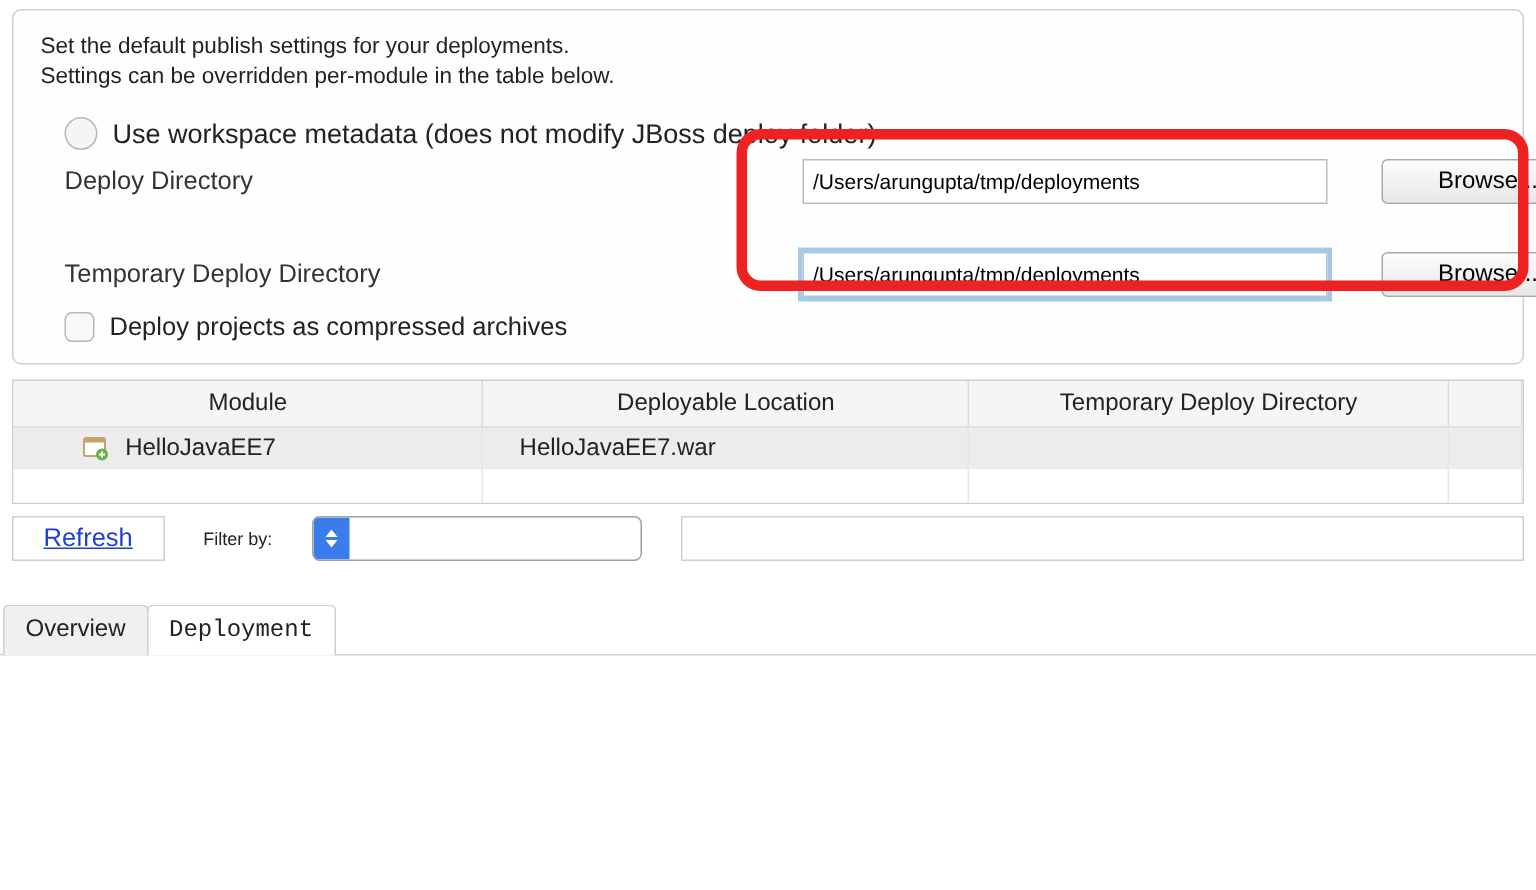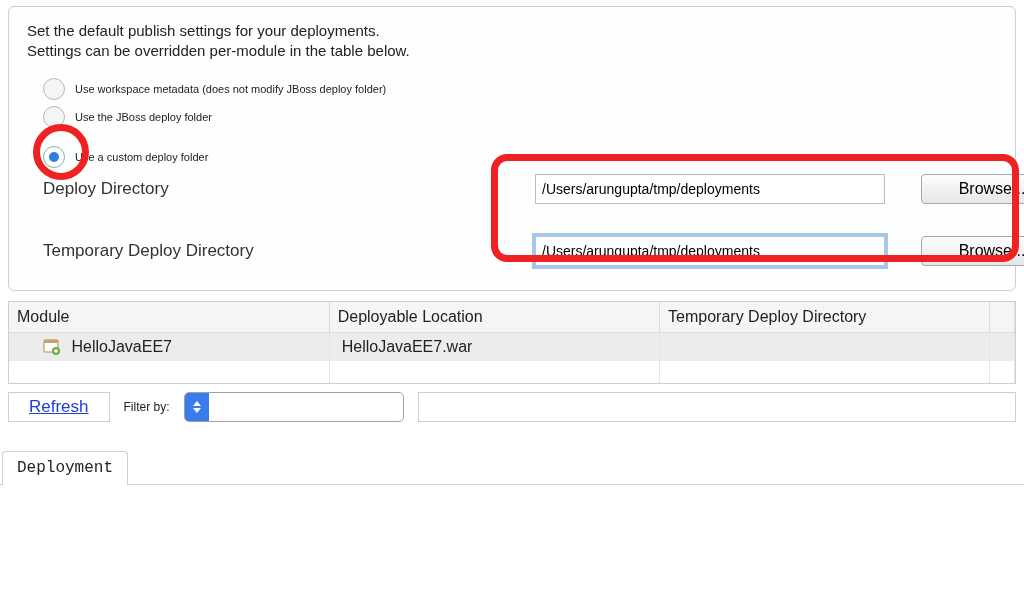--- a/index.html
+++ b/index.html
@@ -34,21 +34,21 @@
     border-top: 7px solid #555;
     margin-right: 10px;
   }
   .panel-title {
     font-weight: bold;
     color: #1a4e9b;
     font-size: 17px;
   }
   .panel-body { padding: 10px 16px 14px 18px; }
   .intro { margin: 4px 0 16px 0; line-height: 1.35; font-size: 15px; }
-  .radio-row { display: flex; align-items: center; margin: 6px 0; font-size: 11px; }
+  .radio-row { display: flex; align-items: flex-end; margin: 6px 0; font-size: 18px; }
   .radio-el {
     width: 22px; height: 22px;
     border-radius: 50%;
     border: 1px solid #b7b7b7;
     background: #f5f5f5;
     display: inline-flex; align-items: center; justify-content: center;
     margin: 0 10px 0 16px;
     flex: 0 0 auto;
   }
   .radio-el.selected { border-color: #7bb; background: #fff; }
@@ -96,34 +96,34 @@
   }
   .checkbox-row { display:flex; align-items:center; margin-top:8px; margin-left:16px; font-size:17px;}
   .checkbox-el {
     width:20px; height:20px; border:1px solid #b7b7b7; border-radius:5px;
     background:#f8f8f8; margin-right:10px; flex:0 0 auto;
   }
   
   .tbl-wrap { margin: 10px 8px 0 8px; border:1px solid #cfcfcf; }
   .tbl { width:100%; border-collapse:collapse; font-size:16px; }
   .tbl th {
-    text-align:left; font-weight:normal; padding:6px 8px;
+    text-align:center; font-weight:normal; padding:6px 8px;
     background:#f5f5f5; border-right:1px solid #dcdcdc; border-bottom:1px solid #dcdcdc;
   }
-  .tbl td { padding:5px 12px; border-right:1px solid #e6e6e6; }
+  .tbl td { padding:5px 24px; border-right:1px solid #e6e6e6; }
   .tbl tr.row0 td { background:#ececec; }
   .tbl tr.pad td { height:22px; background:#fff; }
   .mod-icon {
     display:inline-block; width:18px; height:18px; vertical-align:middle;
     margin:0 6px 0 22px; position:relative;
   }
   
   .filter-row {
     margin: 8px 8px 0 8px;
-    display:flex; align-items:center; gap:14px;
+    display:flex; align-items:center; gap:26px;
   }
   .refresh-box {
     border:1px solid #cfcfcf; padding:4px 20px; background:#fff;
   }
   .refresh-link { color:#2040d0; text-decoration:underline; font-size:17px; cursor:pointer;}
   .filter-label { font-size:12px;}
   .select-el {
     display:flex; align-items:center;
     border:1px solid #a0a0a0; border-radius:5px;
     height:30px; background:#fff; overflow:hidden;
@@ -169,46 +169,37 @@
     <div class="intro">
       <span>Set the default publish settings for your deployments.</span><br>
       <span>Settings can be overridden per-module in the table below.</span>
     </div>
 
     <div class="radio-row">
       <span class="radio-el"></span>
       <span>Use workspace metadata (does not modify JBoss deploy folder)</span>
     </div>
 
-    <div style="position:relative;">
-      <div class="radio-row">
-        <span class="radio-el"></span>
-        <span>Use the JBoss deploy folder</span>
-      </div>
-      <div class="radio-row" style="margin-top:18px;">
-        <span class="radio-el selected">
-          <span class="radio-dot"></span>
-        </span>
-        <span>Use a custom deploy folder</span>
-      </div>
-      <div class="highlight-box" style="left:6px; top:18px; width:56px; height:56px; border-radius:50%;"></div>
-    </div>
 
     <div class="dir-grid">
       <div class="dir-label">Deploy Directory</div>
       <input class="dir-input" value="/Users/arungupta/tmp/deployments" style="">
       <button class="browse-btn">Browse...</button>
 
       <div class="dir-label">Temporary Deploy Directory</div>
       <input class="dir-input focused" value="/Users/arungupta/tmp/deployments" style="">
       <button class="browse-btn">Browse...</button>
 
       <div class="highlight-box" style="left:448px; top:-20px; width:528px; height:108px;"></div>
     </div>
 
+    <div class="checkbox-row">
+      <span class="checkbox-el"></span>
+      <span>Deploy projects as compressed archives</span>
+    </div>
   </div>
 </div>
 
 <div class="tbl-wrap">
   <table class="tbl">
     <thead>
       <tr>
         <th style="width:32%;">Module</th>
         <th style="width:33%;">Deployable Location</th>
         <th style="width:33%;">Temporary Deploy Directory</th>
@@ -250,14 +241,15 @@
   <div class="select-el">
     <span class="sel-btn">
       <span class="sel-caret-up"></span>
         <span class="sel-caret-down"></span>
     </span>
   </div>
   <input class="filter-input" value="" style="">
 </div>
 
 <div class="tabbar">
+  <div class="tab">Overview</div>
   <div class="tab active">Deployment</div>
 </div>
 
 </body></html>

